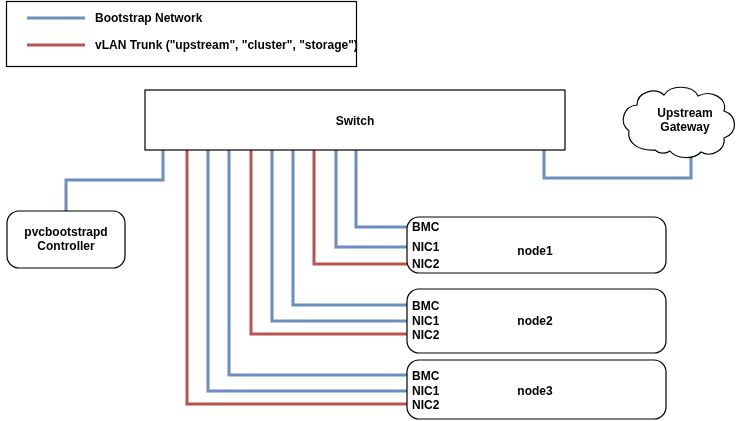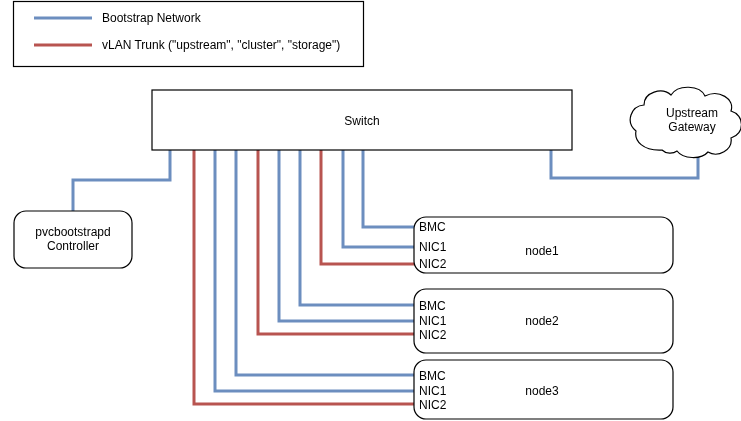--- a/index.html
+++ b/index.html
@@ -9,24 +9,25 @@
   }
   body {
     width: 741px;
     height: 421px;
     position: relative;
     font-family: "Liberation Sans", sans-serif;
     overflow: hidden;
   }
   #diagram-root {
     position: absolute;
-    left: 12px;
+    left: 5px;
     top: 0;
     width: 704px;
     height: 421px;
+    font-weight: bold;
   }
   svg {
     display: block;
   }
   .dg-text {
     font-family: "Liberation Sans", sans-serif;
     font-size: 12px;
     fill: #000000;
   }
   .dg-text-legend {

